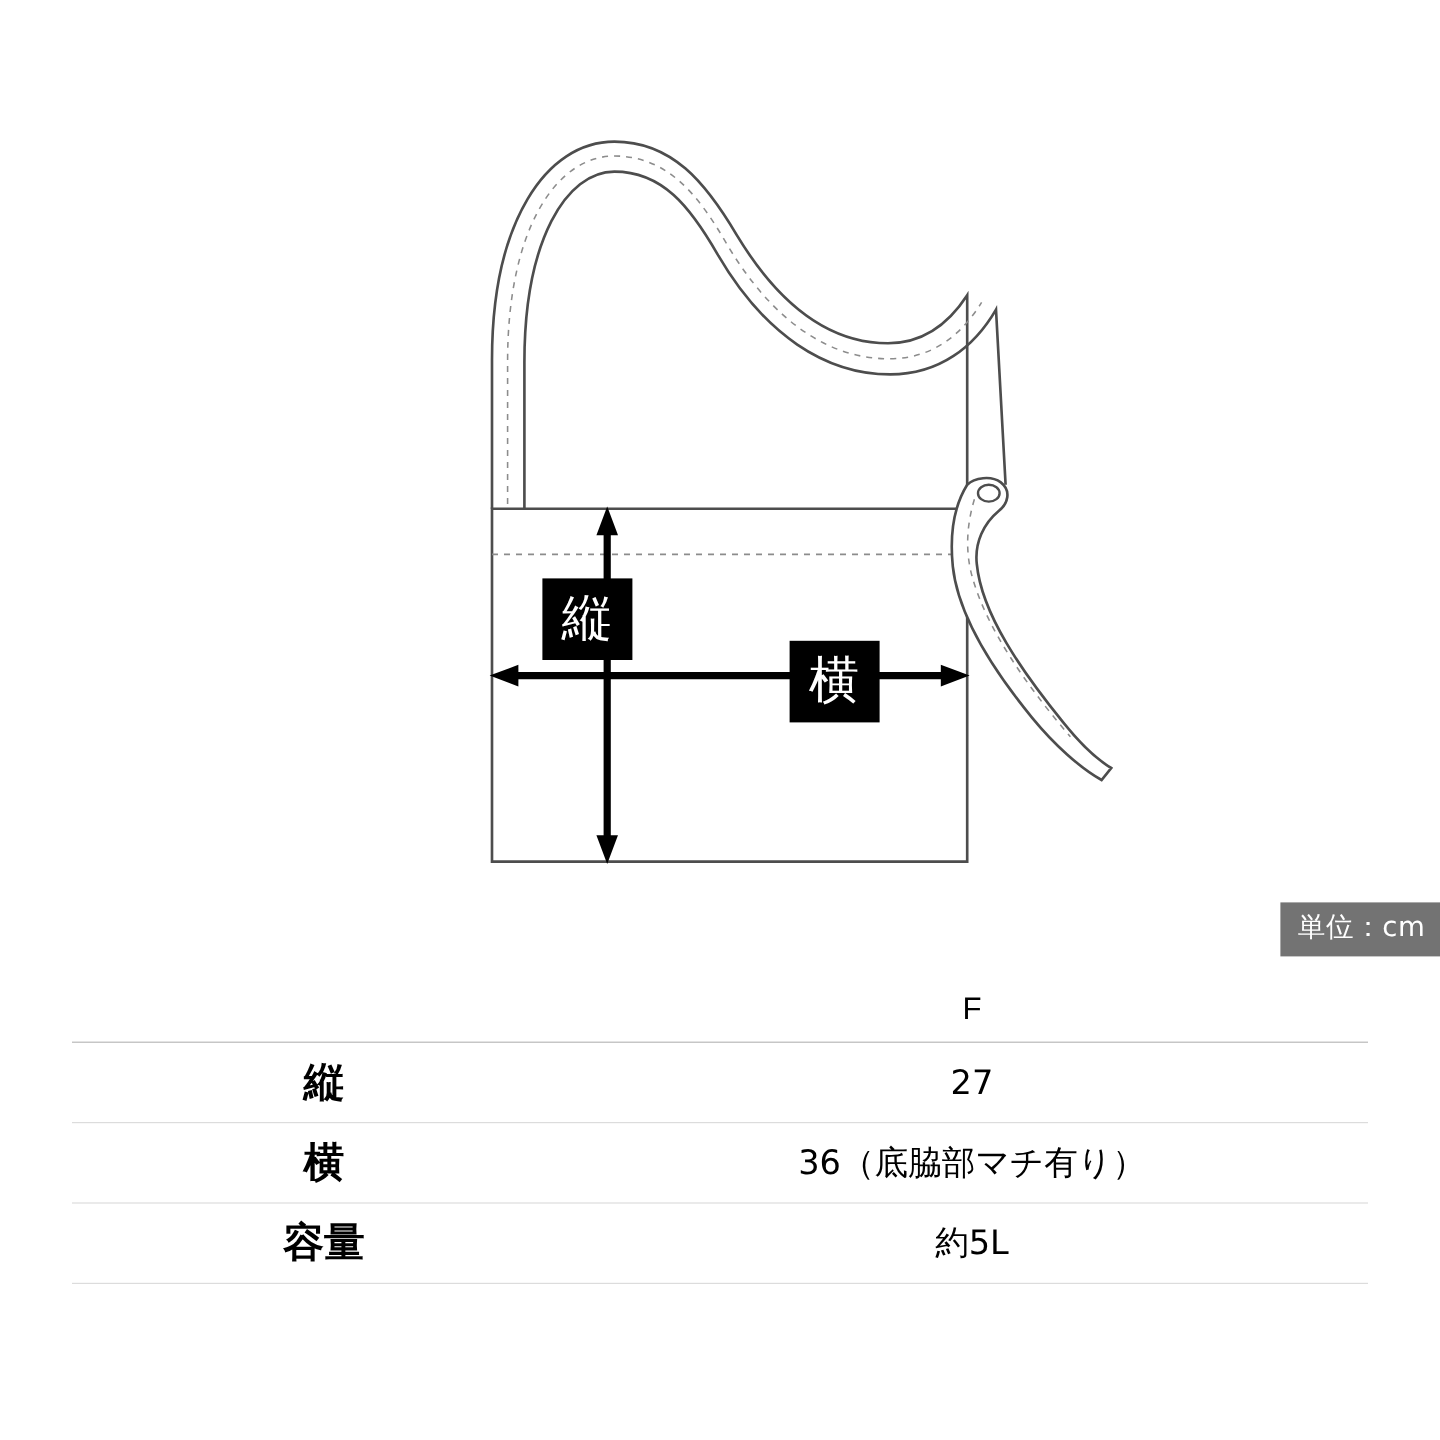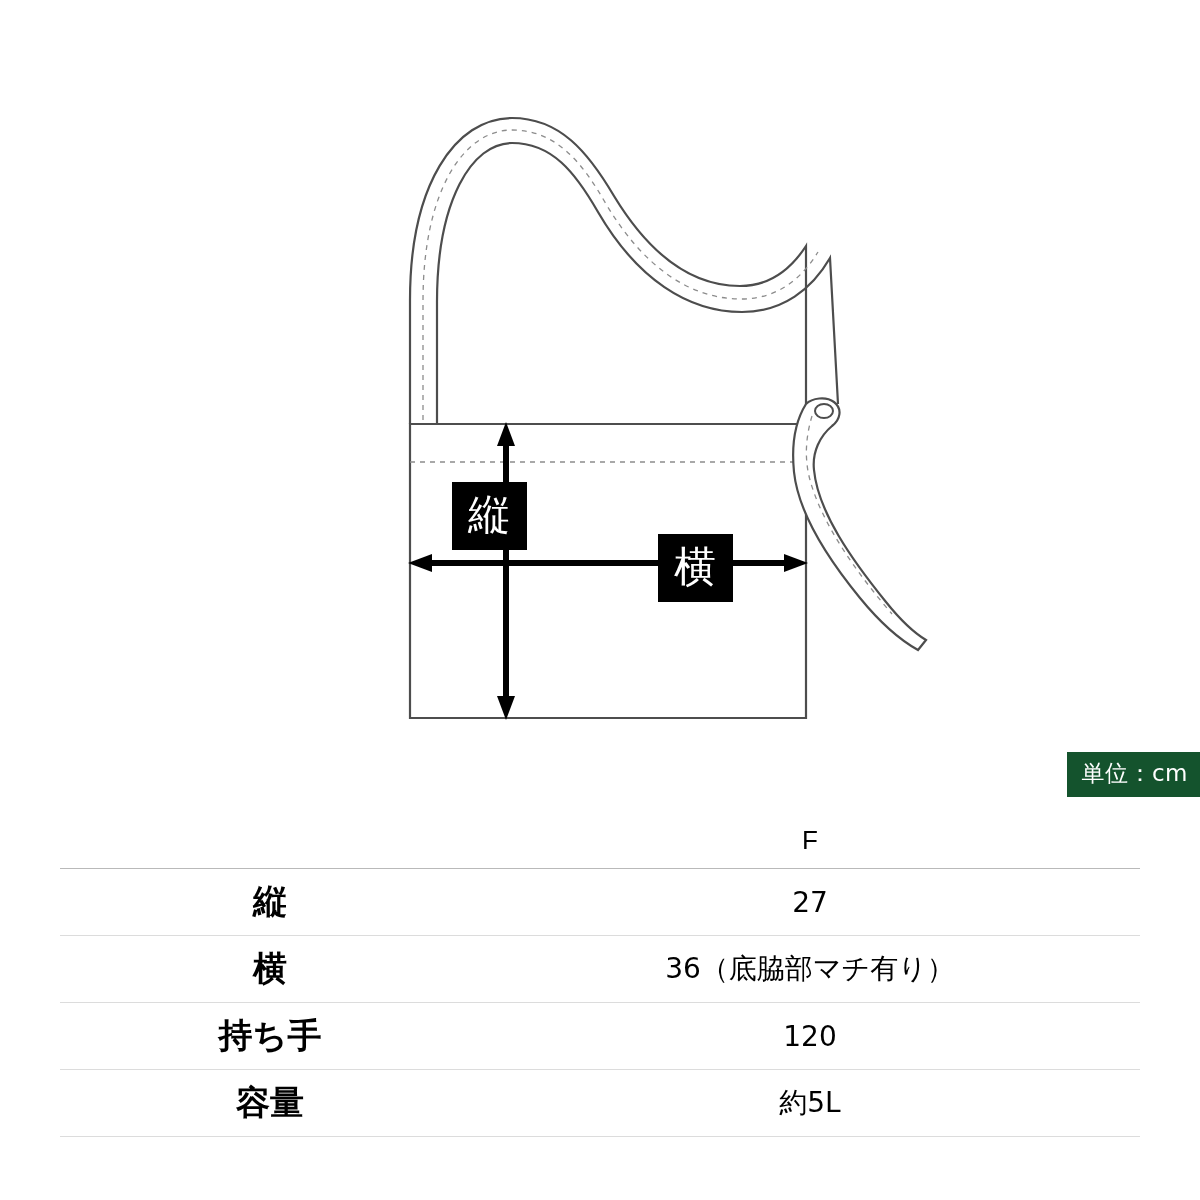--- a/index.html
+++ b/index.html
@@ -48,21 +48,21 @@
 
   #label-yoko {
     left: 658px;
     top: 534px;
   }
 
   #unit-badge {
     position: absolute;
     right: 0px;
     top: 752px;
-    background: #14532d;
+    background: #737373;
     color: #ffffff;
     font-size: 23px;
     line-height: 1;
     padding: 10px 12px 12px 14px;
     font-family: "DejaVu Sans", sans-serif;
     letter-spacing: 0.5px;
   }
 
   #spec-table {
     position: absolute;
@@ -184,21 +184,17 @@
     </tr>
     <tr>
       <td class="col-label">縦</td>
       <td class="col-value">27</td>
     </tr>
     <tr>
       <td class="col-label">横</td>
       <td class="col-value">36（底脇部マチ有り）</td>
     </tr>
     <tr>
-      <td class="col-label">持ち手</td>
-      <td class="col-value">120</td>
-    </tr>
-    <tr>
       <td class="col-label">容量</td>
       <td class="col-value">約5L</td>
     </tr>
   </tbody>
 </table>
 
 </body></html>

